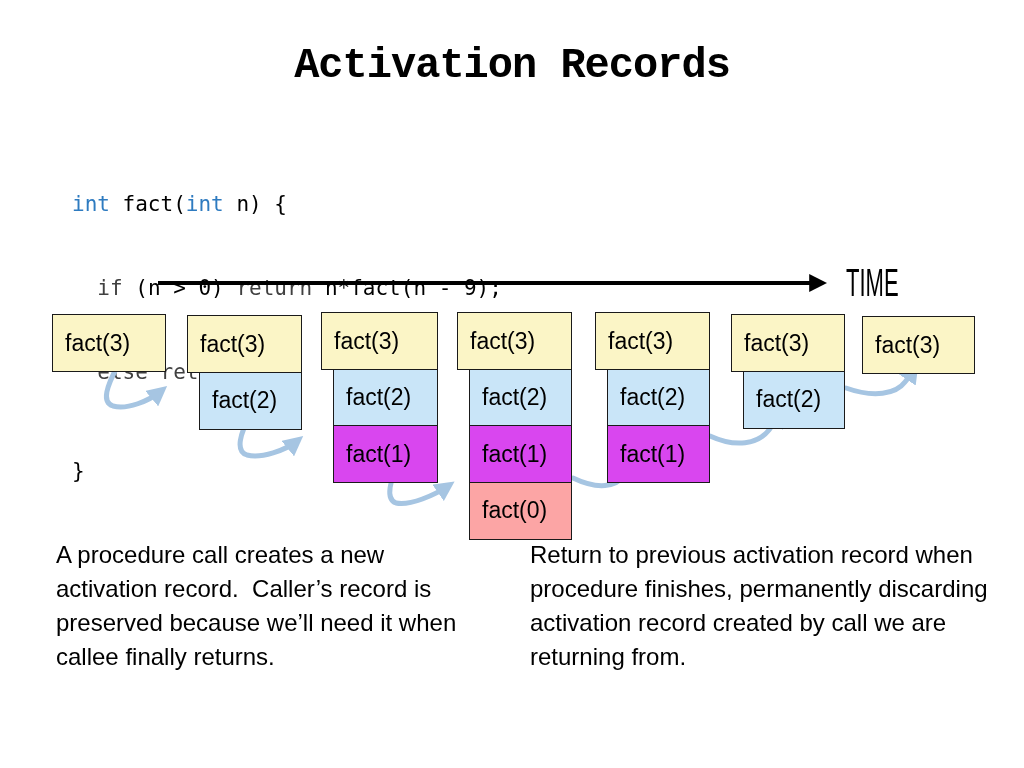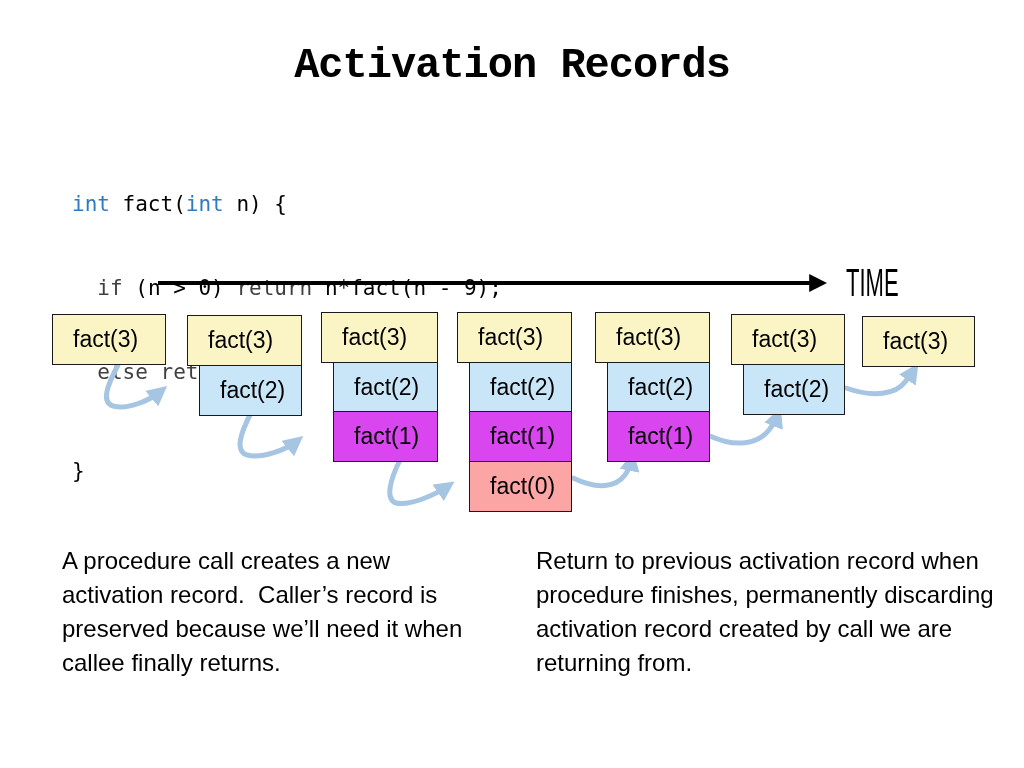--- a/index.html
+++ b/index.html
@@ -11,33 +11,33 @@
   .code{position:absolute;left:52px;top:134px;font-family:"DejaVu Sans Mono","Liberation Mono",monospace;
         font-size:21px;line-height:28px;white-space:pre;margin-left:20px;}
   .code .kw-b{color:#2E7BC0;}
   .code .kw-r{color:#404040;}
   .code .line-close{margin-top:15px;}
   
   .time-label{position:absolute;left:846px;top:262px;font-size:38px;font-weight:400;
               transform:scaleX(0.58);transform-origin:left center;letter-spacing:0px;}
   
   .col{position:absolute;}
-  .rec{height:51px;border:1.5px solid #1a1a1a;box-sizing:border-box;display:flex;align-items:center;
-       padding-left:20px;font-size:23px;}
+  .rec{height:58px;border:1.5px solid #1a1a1a;box-sizing:border-box;display:flex;align-items:center;
+       padding-left:12px;font-size:23px;}
   .rec + .rec{margin-top:-1.5px;margin-left:12px;}
   .r-y{background:#FBF5C6;}
   .r-b{background:#C9E5F8;}
   .r-p{background:#d946ef;}
   .r-s{background:#fca5a5;}
   
   .overlay{position:absolute;left:0;top:0;pointer-events:none;}
   .blue-arrow{stroke:#A6C5E2;stroke-width:5;fill:none;stroke-linecap:round;}
   .axis-line{stroke:#000;stroke-width:4;}
   
-  .note{position:absolute;font-size:24px;line-height:34px;margin:10px;white-space:pre-wrap;}
+  .note{position:absolute;font-size:24px;line-height:34px;margin:4px;white-space:pre-wrap;}
   .note-left{left:52px;top:534px;width:402px;}
   .note-right{left:526px;top:534px;width:468px;}
 </style>
 </head>
 <body>
 
 <div class="slide">
 
   <h1 class="title">Activation Records</h1>
 

